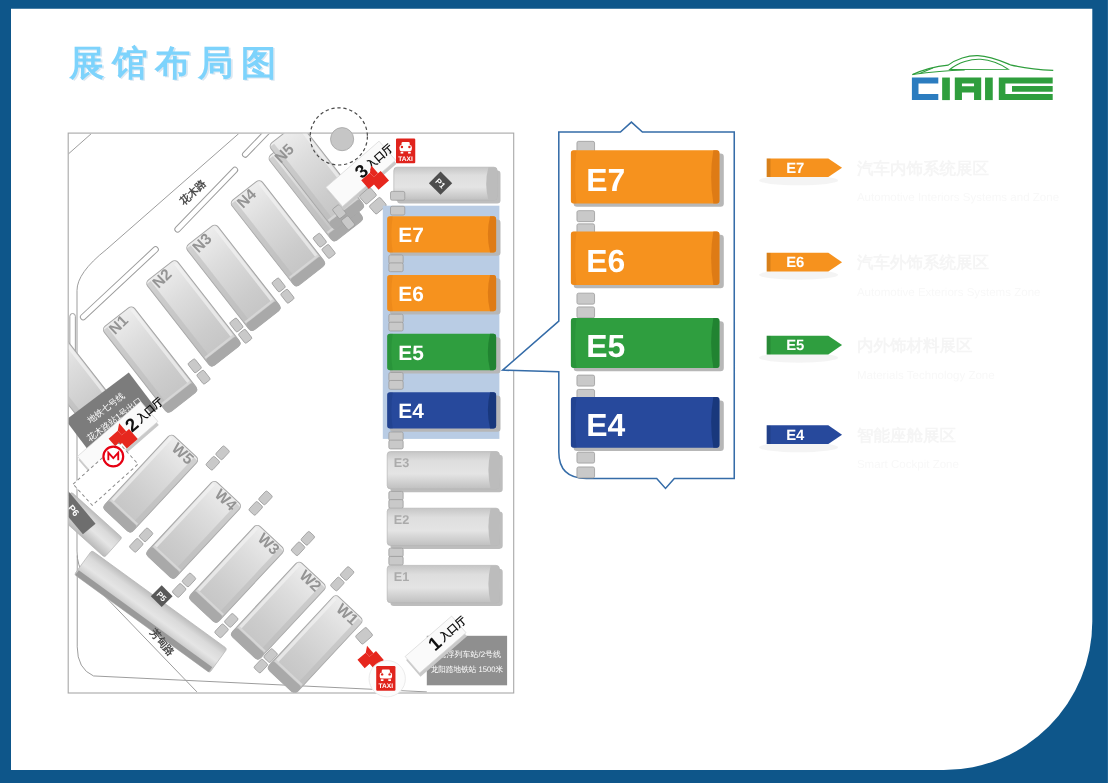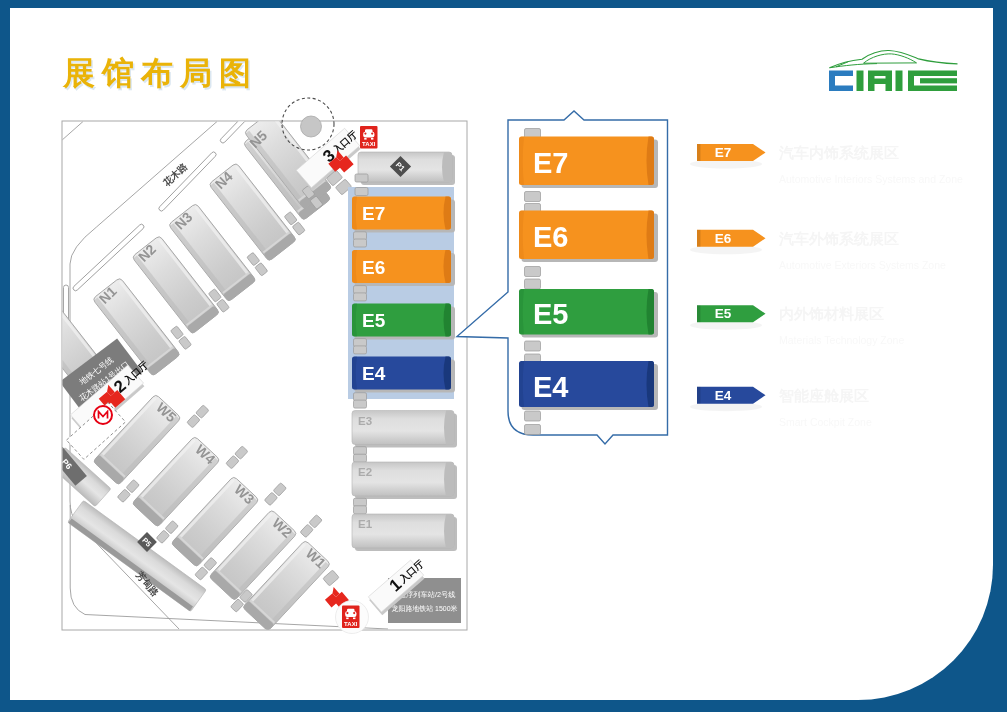--- a/index.html
+++ b/index.html
@@ -1,17 +1,17 @@
 <!DOCTYPE html>
 <html><head><meta charset="utf-8">
 <style>
 html,body{margin:0;padding:0;width:1007px;height:712px;overflow:hidden;background:#0e568a;}
 *{font-family:"Liberation Sans",sans-serif;}
 #content{position:absolute;left:10px;top:8px;width:983px;height:692px;background:#fff;border-bottom-right-radius:135px;}
-#title{position:absolute;left:63px;top:52px;font-size:32px;font-weight:bold;color:#eab308;letter-spacing:7px;text-shadow:1.5px 1.5px 0 #dbe7f1;}
+#title{position:absolute;left:63px;top:36px;font-size:32px;font-weight:bold;color:#7dd3fc;letter-spacing:7px;text-shadow:1.5px 1.5px 0 #dbe7f1;}
 svg{position:absolute;left:0;top:0;}
 text{font-family:"Liberation Sans",sans-serif;}
 </style></head><body>
 
 <div id="content"></div>
 
 <div id="title">展馆布局图</div>
 <svg width="1007" height="712" viewBox="0 0 1007 712">
 <defs>
 <linearGradient id="ga" x1="0" y1="0" x2="1" y2="0">

